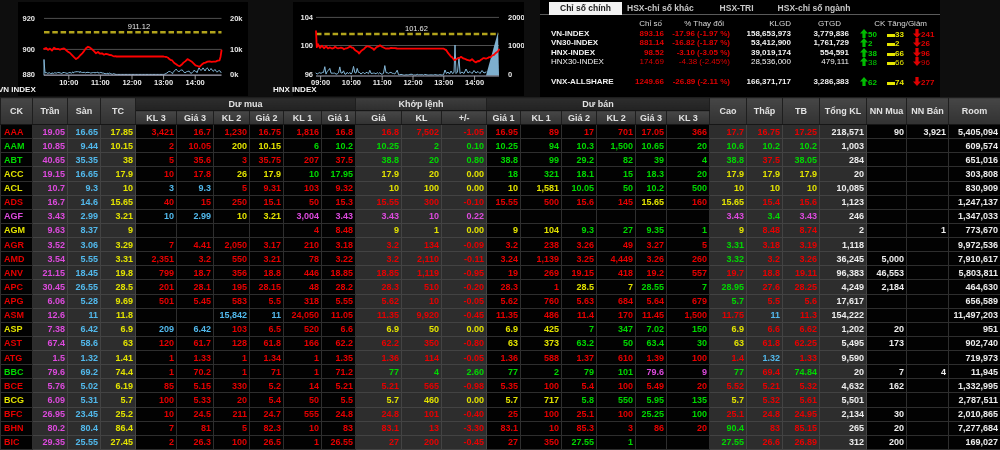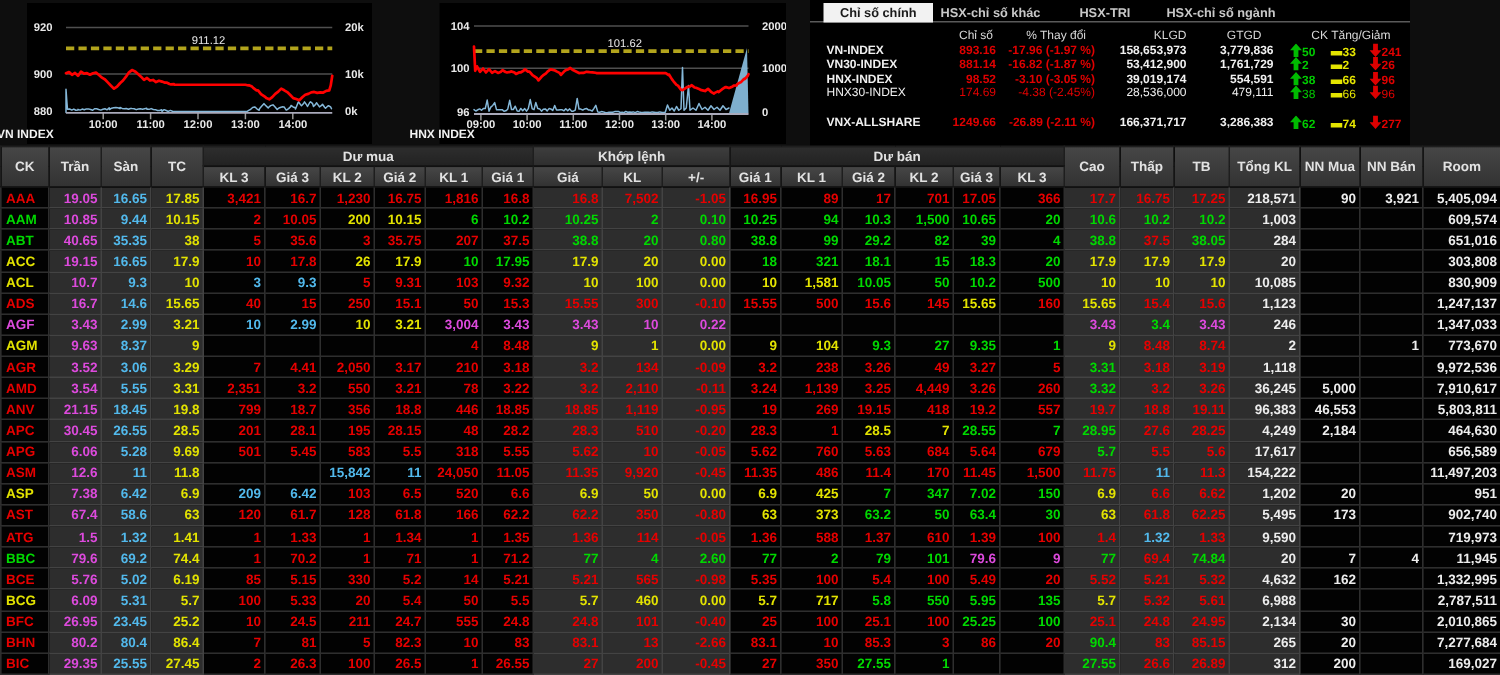--- a/index.html
+++ b/index.html
@@ -779,21 +779,21 @@
           <td class="gy y">0.00</td>
           <td class="y">5.7</td>
           <td class="y">717</td>
           <td class="g">5.8</td>
           <td class="g">550</td>
           <td class="g">5.95</td>
           <td class="g">135</td>
           <td class="gy y">5.7</td>
           <td class="gy r">5.32</td>
           <td class="gy r">5.61</td>
-          <td class="gy w">6,988</td>
+          <td class="gy w">5,501</td>
           <td class="w"></td>
           <td class="w"></td>
           <td class="w">2,787,511</td>
         </tr>
         <tr>
           <td class="tk r">BFC</td>
           <td class="gy m">26.95</td>
           <td class="gy c">23.45</td>
           <td class="gy y">25.2</td>
           <td class="r">10</td>
@@ -825,21 +825,21 @@
           <td class="gy c">80.4</td>
           <td class="gy y">86.4</td>
           <td class="r">7</td>
           <td class="r">81</td>
           <td class="r">5</td>
           <td class="r">82.3</td>
           <td class="r">10</td>
           <td class="r">83</td>
           <td class="gy r">83.1</td>
           <td class="gy r">13</td>
-          <td class="gy r">-2.66</td>
+          <td class="gy r">-3.30</td>
           <td class="r">83.1</td>
           <td class="r">10</td>
           <td class="r">85.3</td>
           <td class="r">3</td>
           <td class="r">86</td>
           <td class="r">20</td>
           <td class="gy g">90.4</td>
           <td class="gy r">83</td>
           <td class="gy r">85.15</td>
           <td class="gy w">265</td>

